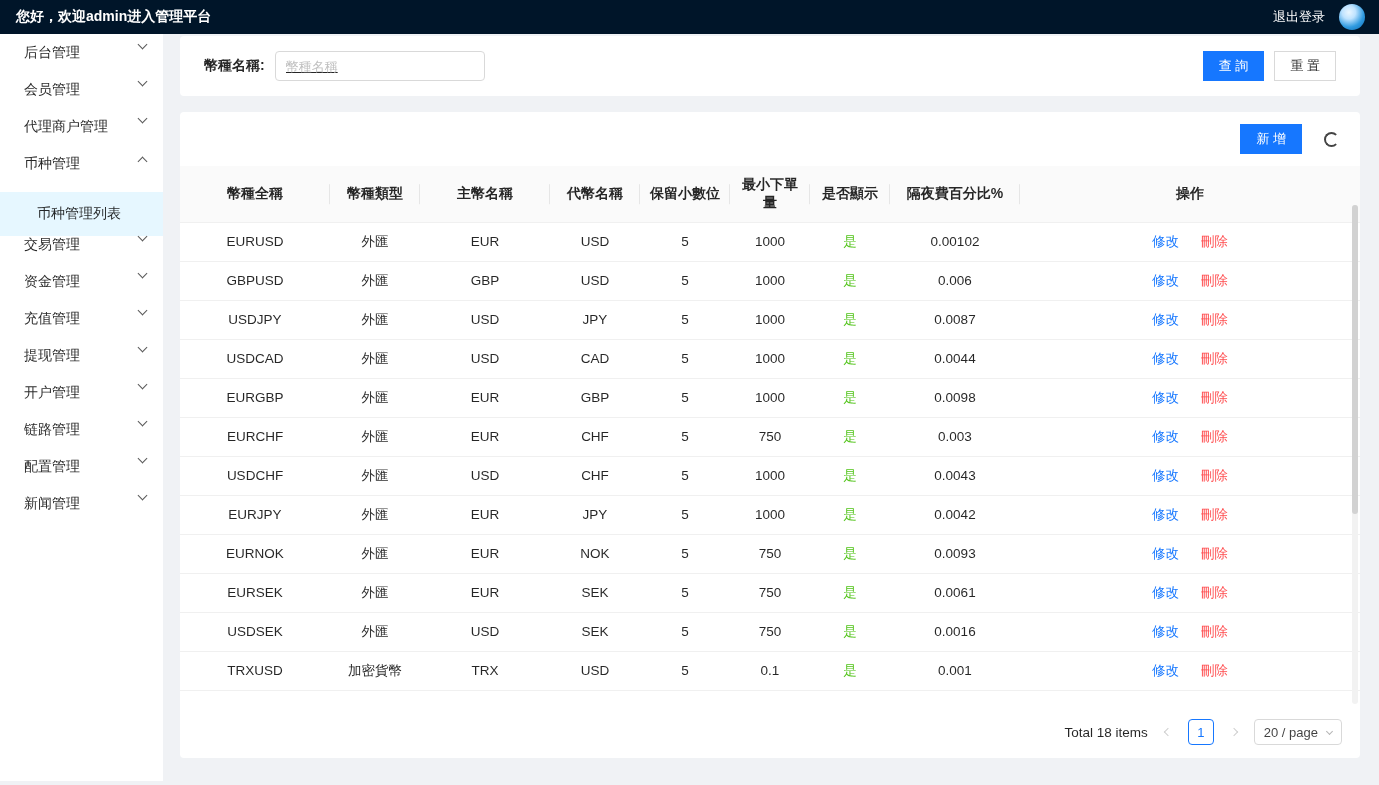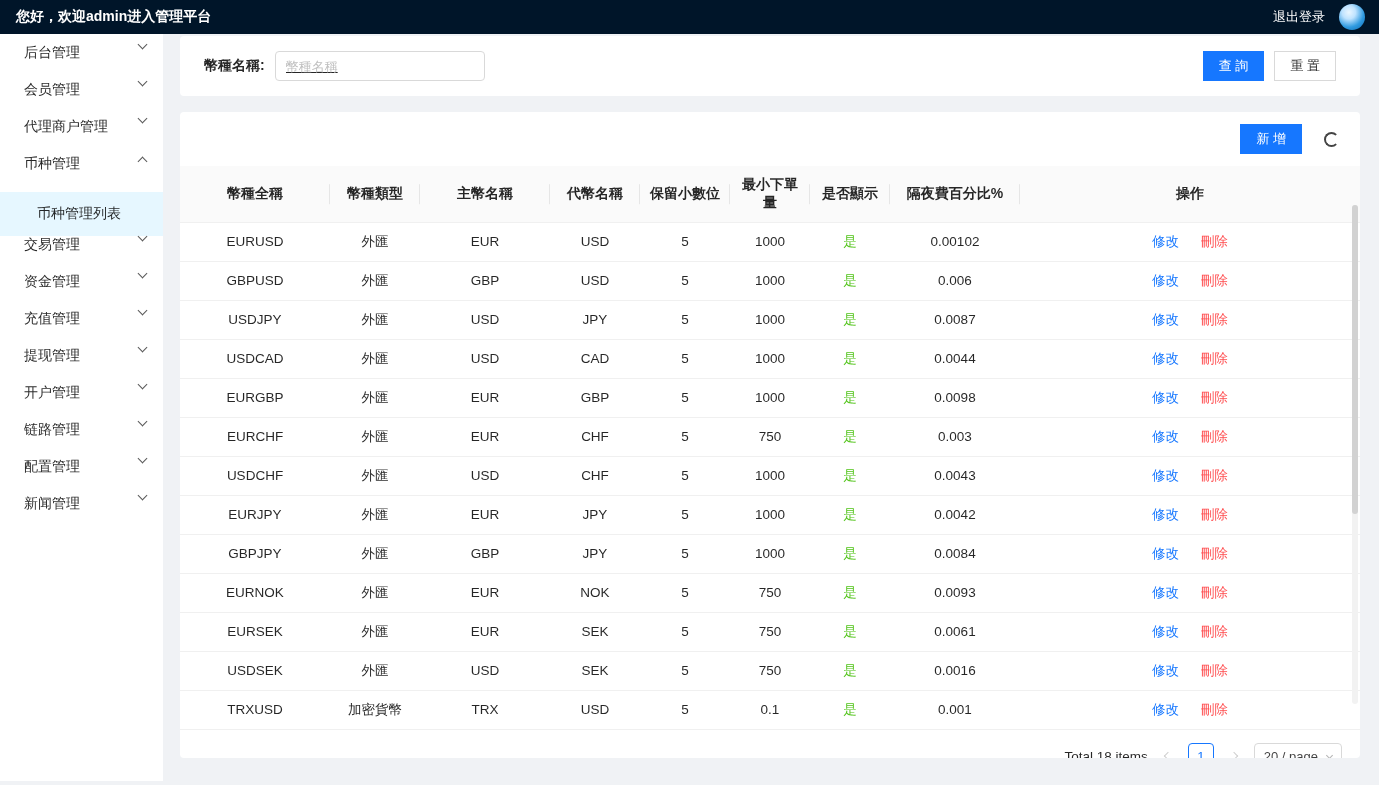--- a/index.html
+++ b/index.html
@@ -279,34 +279,20 @@
     <td>5</td>
     <td>1000</td>
     <td class="green">是</td>
     <td>0.0042</td>
     <td>
       <a class="op-link edit">修改</a>
       <a class="op-link del">刪除</a>
     </td>
   </tr>
             <tr>
-    <td>GBPJPY</td>
-    <td>外匯</td>
-    <td>GBP</td>
-    <td>JPY</td>
-    <td>5</td>
-    <td>1000</td>
-    <td class="green">是</td>
-    <td>0.0084</td>
-    <td>
-      <a class="op-link edit">修改</a>
-      <a class="op-link del">刪除</a>
-    </td>
-  </tr>
-            <tr>
     <td>EURNOK</td>
     <td>外匯</td>
     <td>EUR</td>
     <td>NOK</td>
     <td>5</td>
     <td>750</td>
     <td class="green">是</td>
     <td>0.0093</td>
     <td>
       <a class="op-link edit">修改</a>

